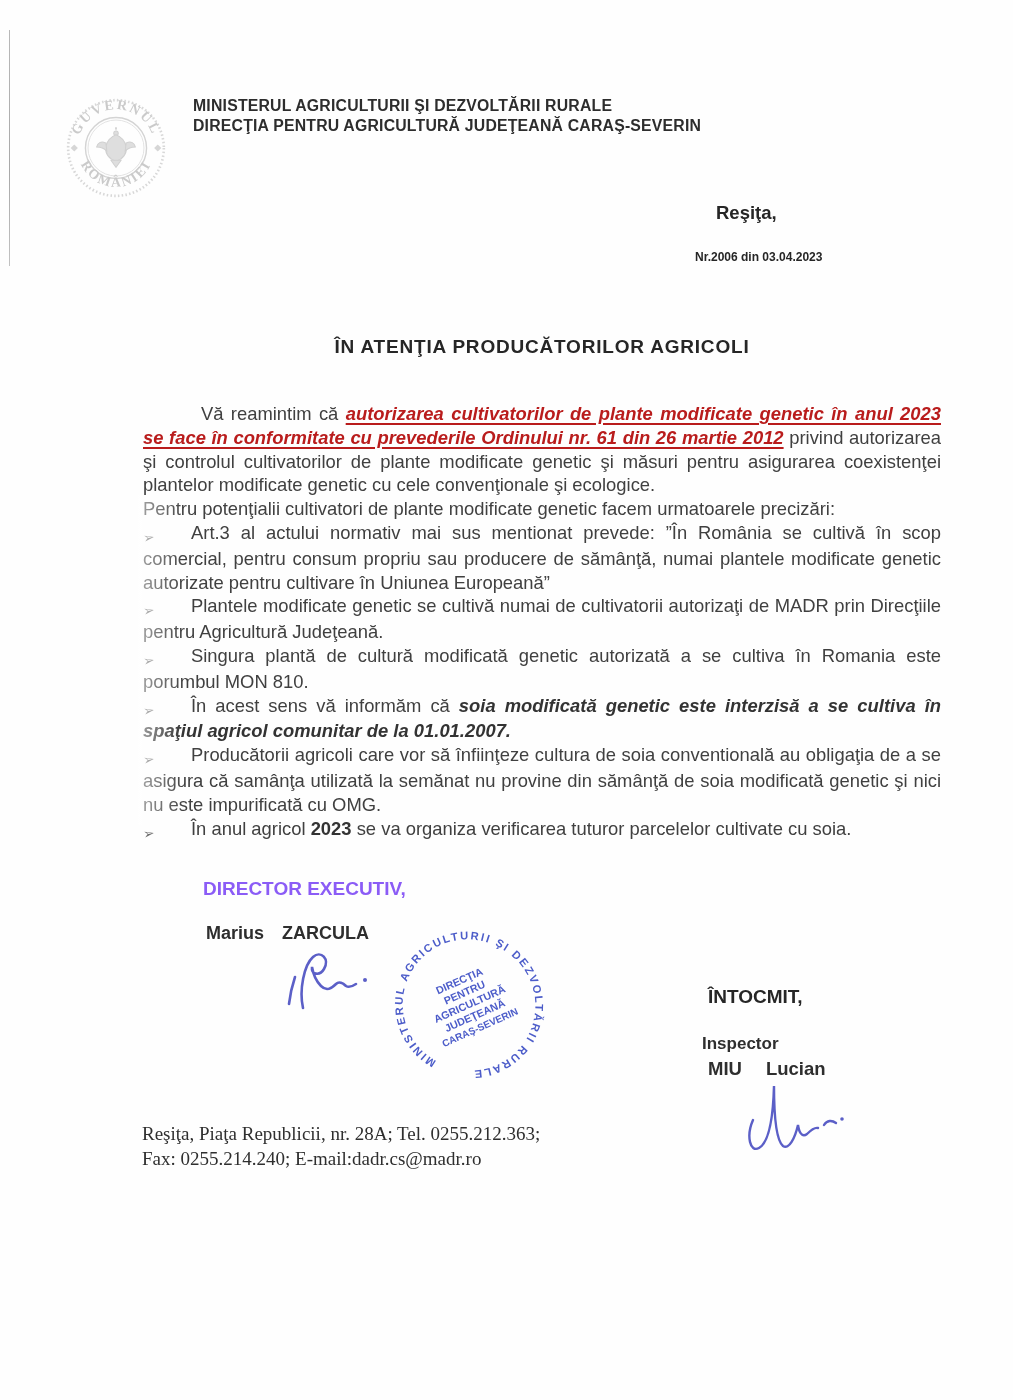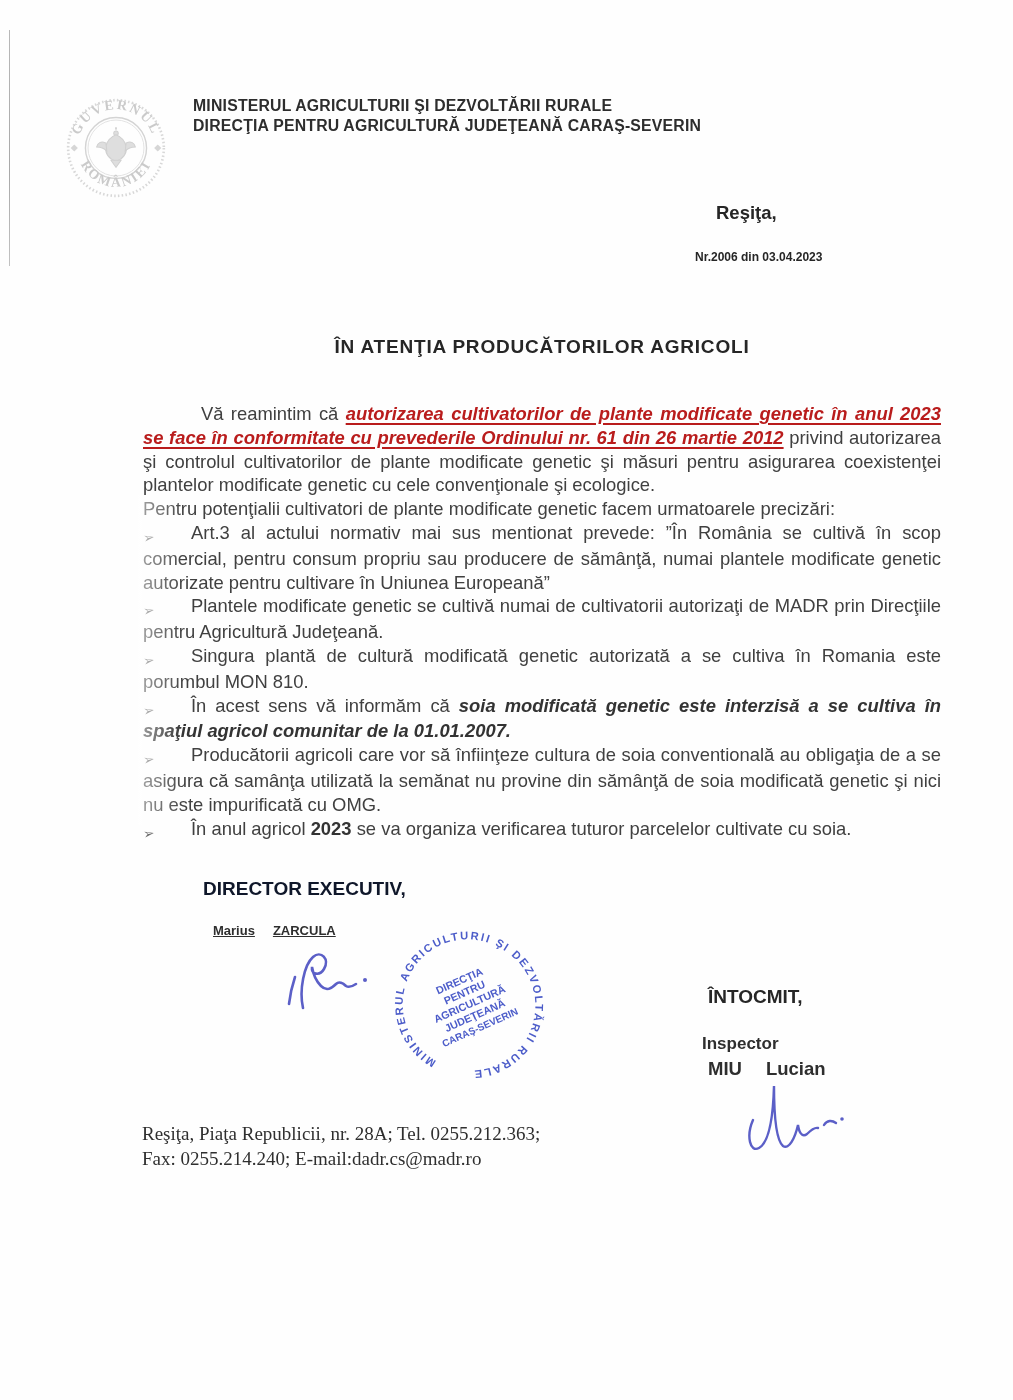--- a/index.html
+++ b/index.html
@@ -39,22 +39,22 @@
   .doc-body p.indent{text-indent:58px;}
   .bullet{display:inline-block;width:48px;font-size:13.5px;color:#6d6d6d;
     transform:rotate(-10deg);text-indent:0;vertical-align:baseline;}
   .seg-n{font-weight:normal;}
   .seg-b{font-weight:bold;color:#333;}
   .seg-bi{font-weight:bold;font-style:italic;color:#333;}
   .seg-biu{font-weight:bold;font-style:italic;color:#b91c1c;
     text-decoration:underline;text-decoration-thickness:1.6px;text-underline-offset:3px;}
 
   
-  .director-role{position:absolute;left:203px;top:878px;font-weight:bold;font-size:19px;color:#0f172a;}
-  .director-name{position:absolute;left:213px;top:923px;font-weight:bold;font-size:13px;color:#2e2e2e;text-decoration:underline;}
+  .director-role{position:absolute;left:203px;top:878px;font-weight:bold;font-size:19px;color:#8b5cf6;}
+  .director-name{position:absolute;left:206px;top:923px;font-weight:bold;font-size:18px;color:#2e2e2e;}
   .director-name .last{margin-left:18px;}
   .sig-left{position:absolute;left:280px;top:942px;width:100px;height:72px;}
   .stamp{position:absolute;left:388px;top:924px;width:162px;height:162px;opacity:.92;}
   .entocmit-heading{position:absolute;left:708px;top:986px;font-weight:bold;font-size:19px;color:#262626;}
   .entocmit-role{position:absolute;left:702px;top:1034px;font-weight:bold;font-size:17px;color:#2e2e2e;}
   .entocmit-name{position:absolute;left:708px;top:1058px;font-weight:bold;font-size:18.5px;color:#2e2e2e;}
   .entocmit-name .last{margin-left:24px;}
   .sig-right{position:absolute;left:740px;top:1070px;width:116px;height:92px;}
 
   

